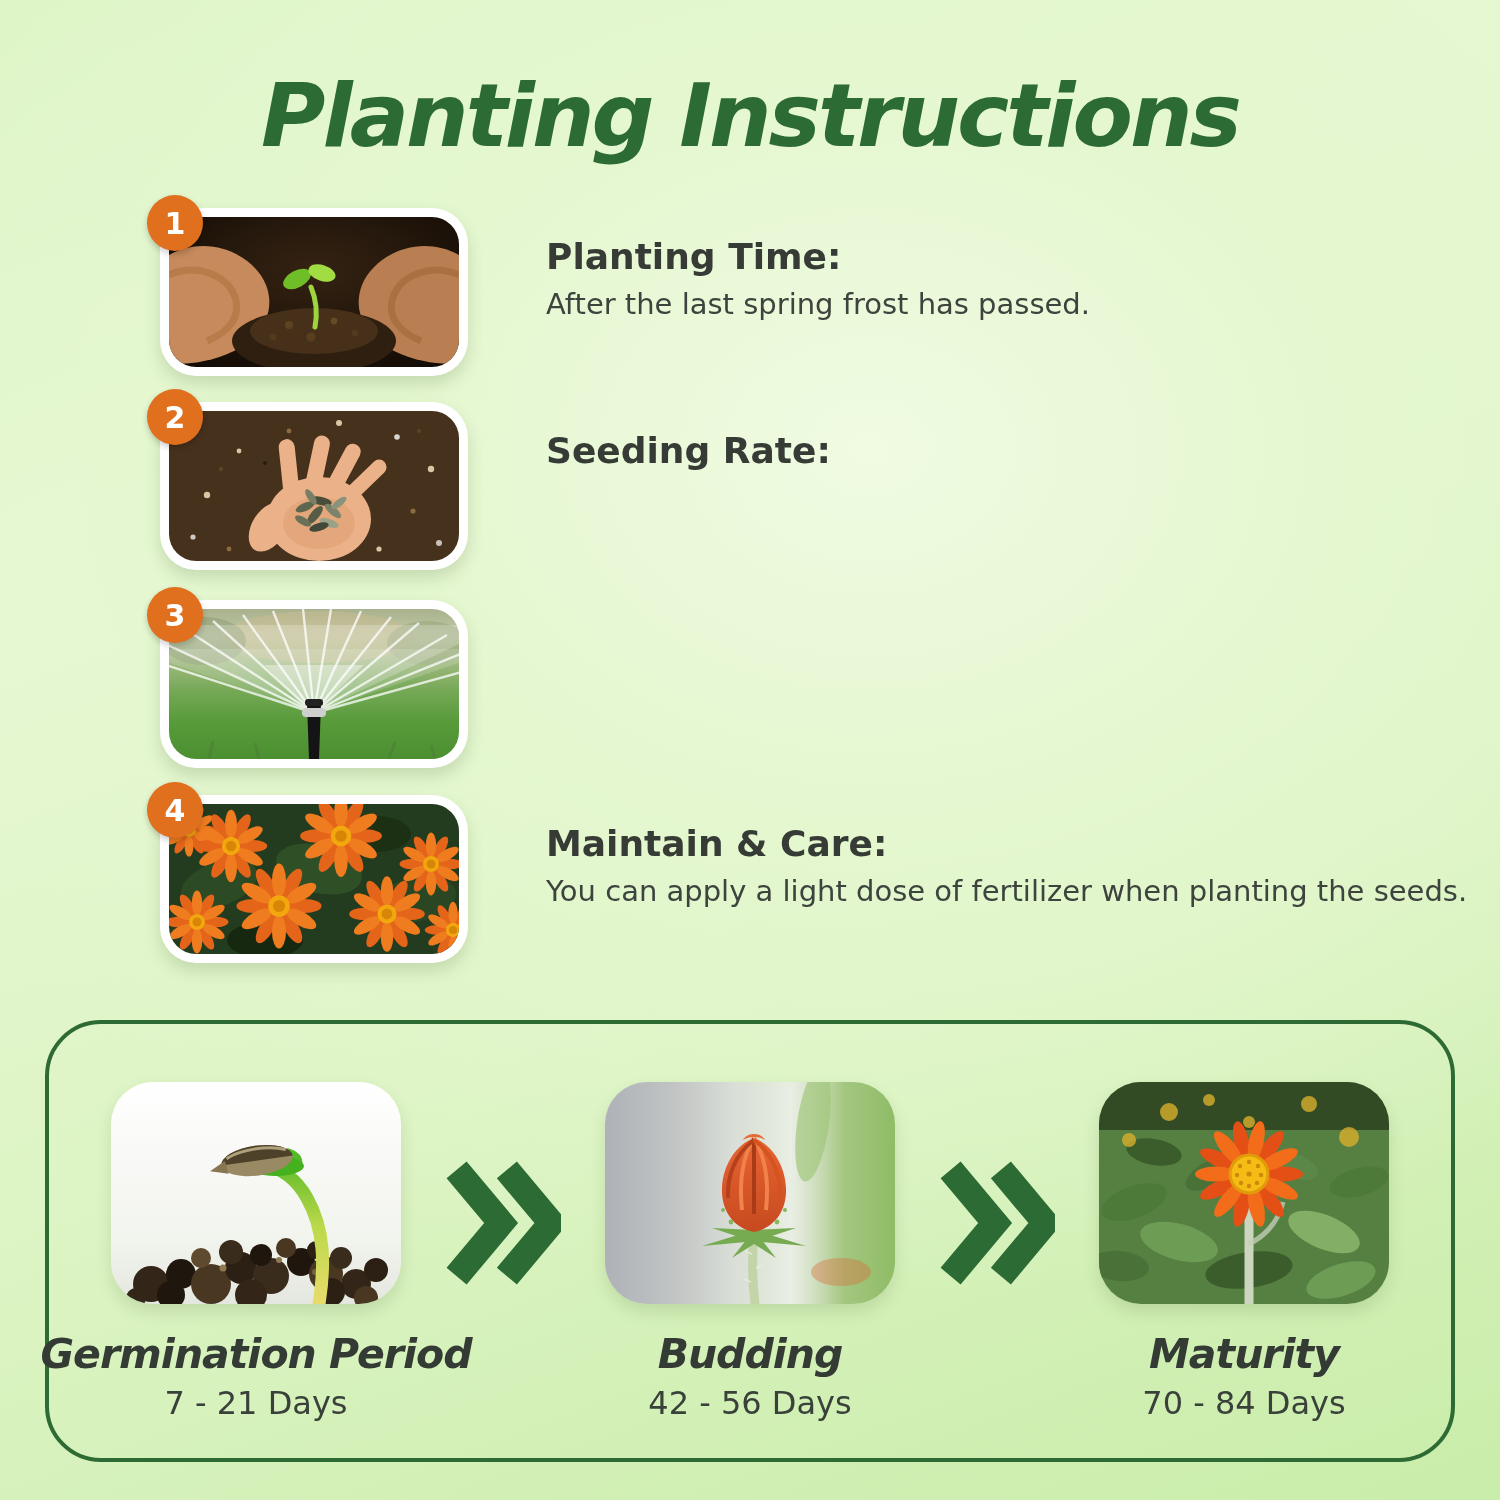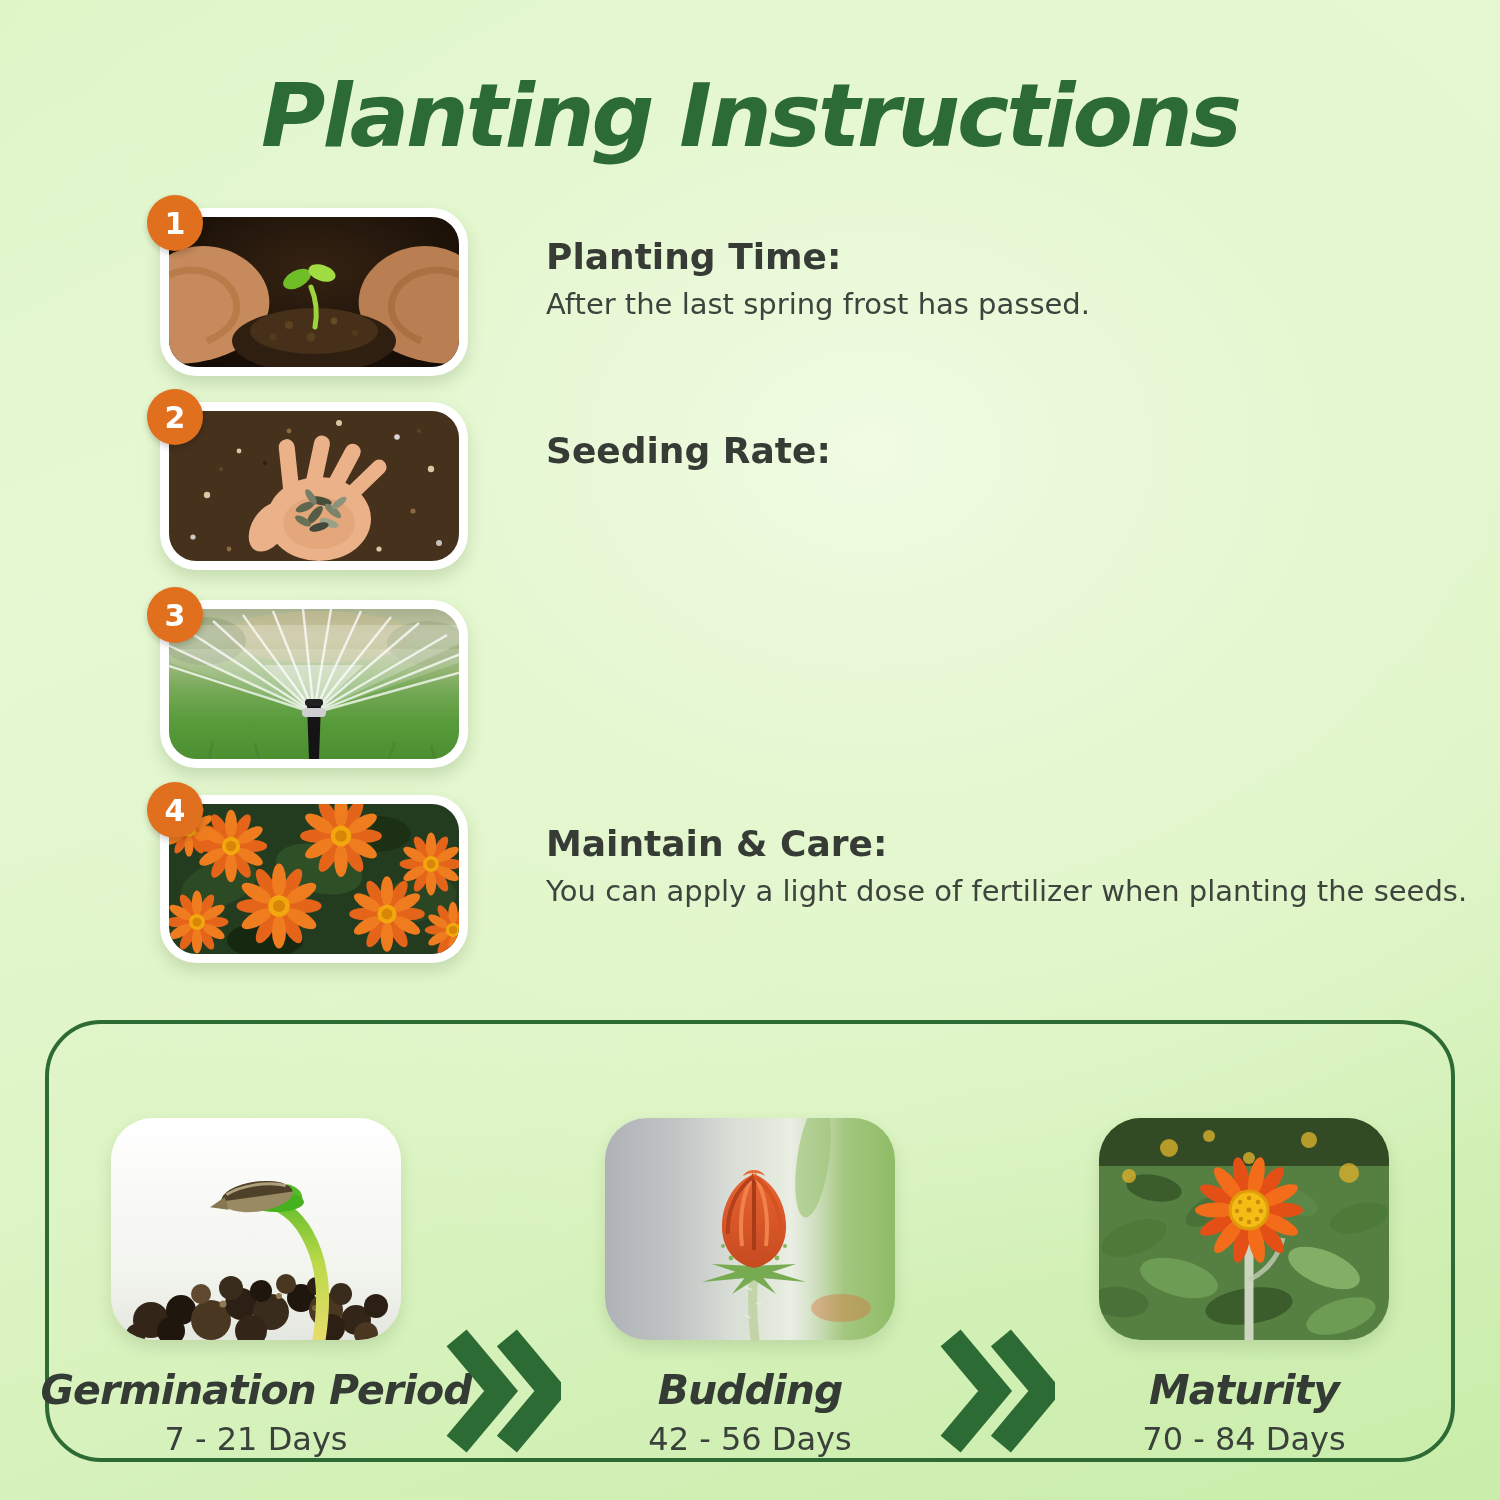--- a/index.html
+++ b/index.html
@@ -33,21 +33,21 @@
     display:flex; align-items:center; justify-content:center;
     box-shadow:0 3px 6px rgba(0,0,0,.2); z-index:2;
   }
   .step-text { padding:28px 0 0 56px; width:1030px;margin-left:22px; }
   .step-heading { font-size:36px; font-weight:bold; color:#363b36; margin-bottom:8px; }
   .step-body { font-size:29px; color:#3d433d; line-height:1.35; max-width:960px; }
   
   .timeline {
     position:absolute; left:45px; top:1020px; width:1410px; height:442px;
     border:4px solid #2e6b34; border-radius:56px;
-    display:flex; align-items:flex-end; justify-content:space-between;
+    display:flex; align-items:flex-start; justify-content:space-between;
     padding:0 52px;
   }
   .stage { width:310px; display:flex; flex-direction:column; align-items:center; padding-top:58px; }
   .stage-photo {
     width:290px; height:222px; border-radius:42px; overflow:hidden;
     box-shadow:0 8px 16px rgba(60,90,40,.15);
   }
   .stage-photo svg { display:block; width:290px; height:222px; }
   .stage-label {
     margin-top:26px; font-size:41px; font-weight:bold; font-style:italic;

